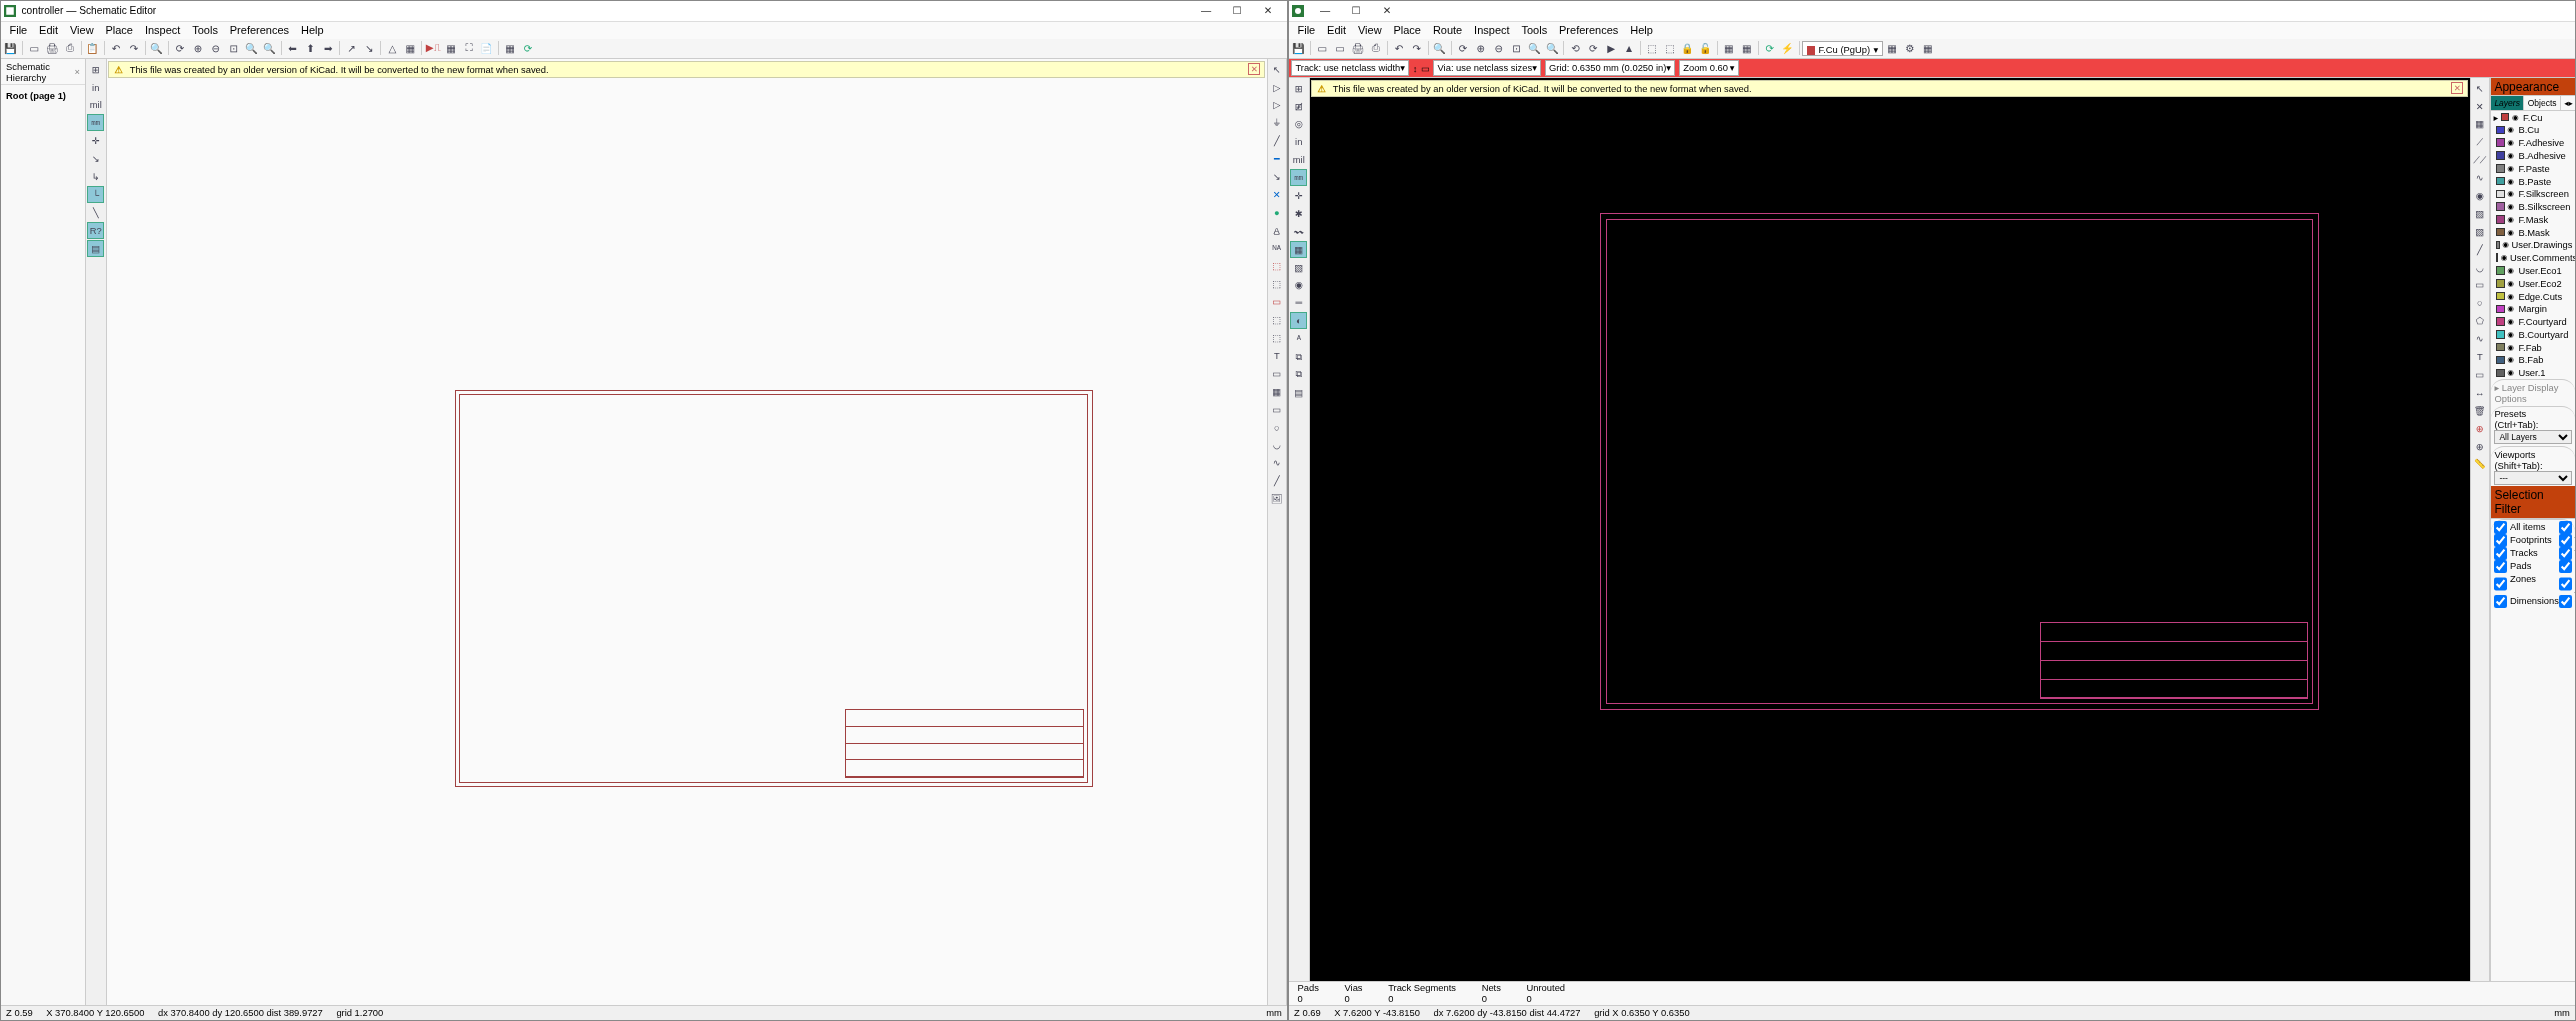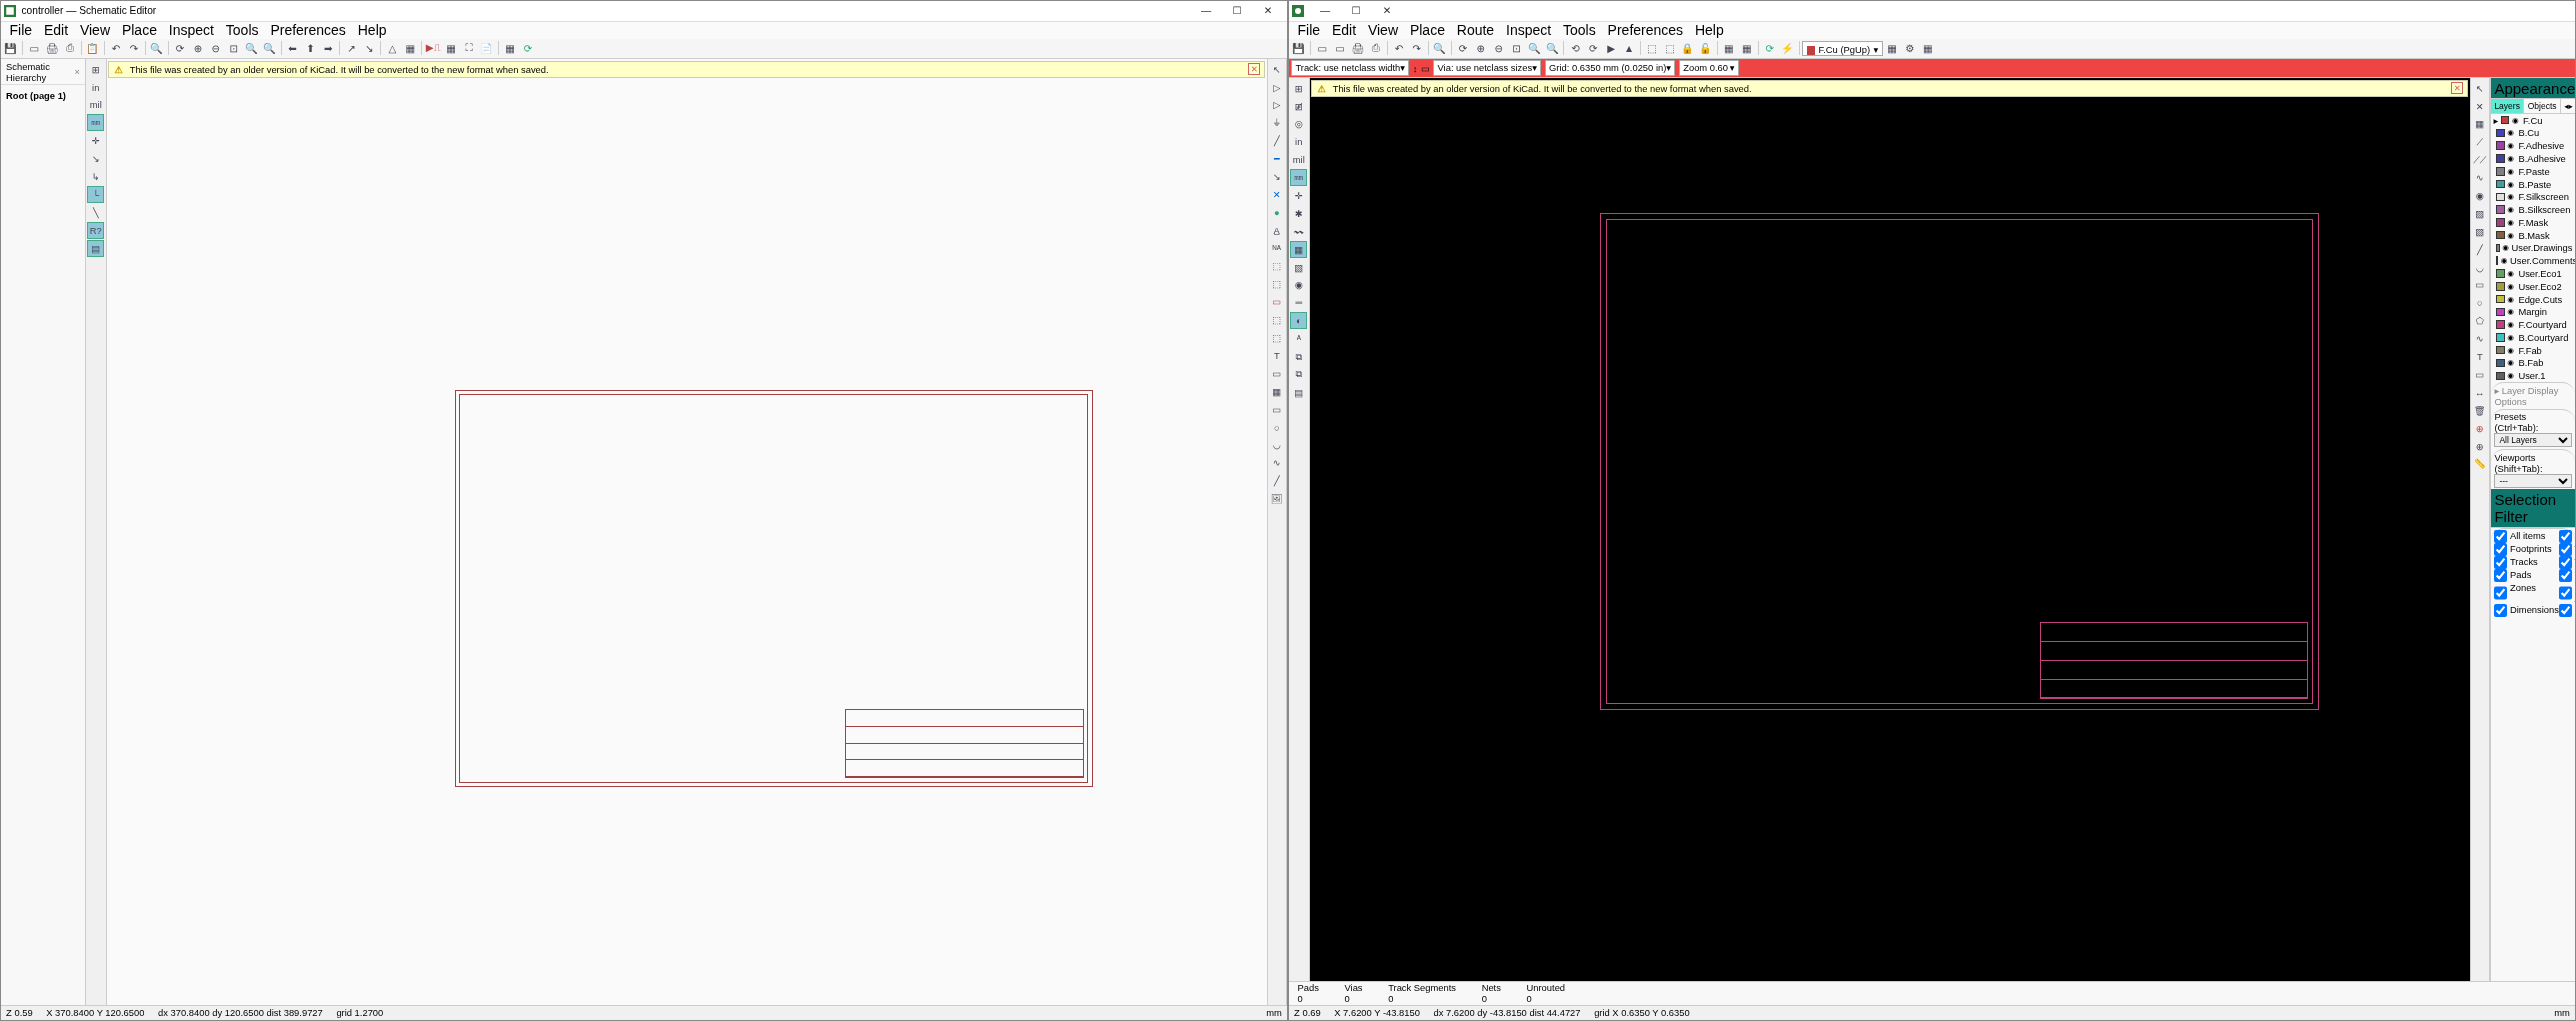--- a/index.html
+++ b/index.html
@@ -6,21 +6,21 @@
 html, body { width: 100%; height: 100%; overflow: hidden; background: #f0f0f0; }
 .app { display: flex; width: 100%; height: 100vh; }
 .window { display: flex; flex-direction: column; border: 0.9px solid #888; background: #fff; }
 .window.left { width: 50%; }
 .window.right { width: 50%; }
 .titlebar { display: flex; align-items: center; height: 20.5px; background: #fff; padding: 0 3.4px; border-bottom: 0.9px solid #ddd; }
 .titlebar .icon { width: 12px; height: 12px; margin-right: 5.1px; }
 .titlebar .title { flex: 1; font-size: 10.2px; }
 .titlebar .winbtn { width: 31px; height: 19px; display: flex; align-items: center; justify-content: center; font-size: 10.2px; color: #333; }
 .menubar { display: flex; height: 17px; background: #fafafa; padding: 0 3.4px; gap: 1.7px; align-items: center; }
-.menubar .item { padding: 1.7px 5.1px; font-size: 14px; }
+.menubar .item { padding: 1.7px 5.1px; font-size: 11px; }
 .toolbar { display: flex; height: 20.5px; background: #f5f5f5; border-bottom: 0.9px solid #ccc; align-items: center; padding: 0 1.7px; gap: 0.9px; }
 .toolbar .tbtn { width: 17px; height: 17px; display: flex; align-items: center; justify-content: center; font-size: 10.2px; color: #445; border: 0.9px solid transparent; }
 .toolbar .sep { width: 0.9px; height: 13.6px; background: #ccc; margin: 0 1.7px; }
 .dropbar { display: flex; height: 19px; background: #ef4444; border-bottom: 0.9px solid #ccc; align-items: center; padding: 0 2px; gap: 3.4px; }
 .dropbar select, .dropbar .dd { height: 15.3px; font-size: 9.4px; border: 0.9px solid #aaa; background: #fff; padding: 0 3.4px; }
 .dropbar .dd { display: flex; align-items: center; min-width: 102px; }
 .warnbar { display: flex; align-items: center; height: 17px; background: #ffffc8; border: 0.9px solid #cca; padding: 0 3.4px; gap: 5.1px; margin: 1.7px; }
 .warnbar .wicon { width: 12px; height: 12px; display: flex; align-items: center; justify-content: center; color: #c90; font-weight: bold; }
 .warnbar .wtext { flex: 1; font-size: 9.4px; }
 .warnbar .wclose { width: 12px; height: 12px; border: 0.9px solid #c66; color: #c66; display: flex; align-items: center; justify-content: center; font-size: 8.5px; }
@@ -42,24 +42,24 @@
 .frame { position: absolute; border: 0.9px solid #a04040; }
 .frame.sch { left: 30%; top: 35%; width: 55%; height: 42%; }
 .frame.sch .inner { position: absolute; inset: 3.4px; border: 0.9px solid #a04040; }
 .tb-block { position: absolute; right: 3.4px; bottom: 3.4px; width: 38%; height: 18%; border: 0.9px solid #a04040; }
 .tb-block .row { height: 25%; border-bottom: 0.9px solid #a04040; font-size: 4.3px; color: #a04040; padding: 0 0.9px; }
 .frame.pcb { left: 25%; top: 15%; width: 62%; height: 55%; border: 0.9px solid #c04080; }
 .frame.pcb .inner { position: absolute; inset: 5.1px; border: 0.9px solid #c04080; }
 .frame.pcb .tb-block { border-color: #c04080; width: 38%; height: 16%; }
 .frame.pcb .tb-block .row { border-color: #c04080; color: #c04080; }
 .rpanel { width: 85px; background: #f8f8f8; border-left: 0.9px solid #ccc; display: flex; flex-direction: column; font-size: 8.5px; overflow-y: auto; }
-.rpanel .hdr { background: #0f766e; padding: 1.7px 3.4px; border-bottom: 0.9px solid #ccc; font-size: 15px; }
+.rpanel .hdr { background: #c2410c; padding: 1.7px 3.4px; border-bottom: 0.9px solid #ccc; font-size: 12px; }
 .rpanel .tabrow { display: flex; border-bottom: 0.9px solid #ccc; }
 .rpanel .tabrow .t { flex: 1; padding: 1.7px 3.4px; text-align: center; border-right: 0.9px solid #ccc; font-size: 8.5px; }
-.rpanel .tabrow .t.active { background: #5eead4; }
+.rpanel .tabrow .t.active { background: #0f766e; font-style: italic; }
 .layerlist { flex: 0 0 auto; overflow-y: auto; }
 .layerlist .lrow { display: flex; align-items: center; padding: 0.9px 2.6px; gap: 2.6px; font-size: 8.5px; }
 .layerlist .lrow .sw { width: 8.5px; height: 8.5px; border: 0.9px solid #333; }
 .layerlist .lrow .eye { width: 8.5px; font-size: 7.7px; }
 .rpanel .section { border-top: 0.9px solid #ccc; padding: 1.7px 3.4px; border-radius: 13px; }
 .rpanel select { width: 100%; font-size: 8.5px; border: 0.9px solid #aaa; }
 .rpanel .chk { display: flex; gap: 2.6px; padding: 0px 0; font-size: 8.5px; }
 .rpanel .chkgrid { display: grid; grid-template-columns: 1fr 1fr; }
 .statusbar { height: 15.3px; background: #f0f0f0; border-top: 0.9px solid #ccc; display: flex; align-items: center; font-size: 9.4px; padding: 0 5.1px; gap: 13.6px; }
 .statusbar .cell { white-space: nowrap; }

